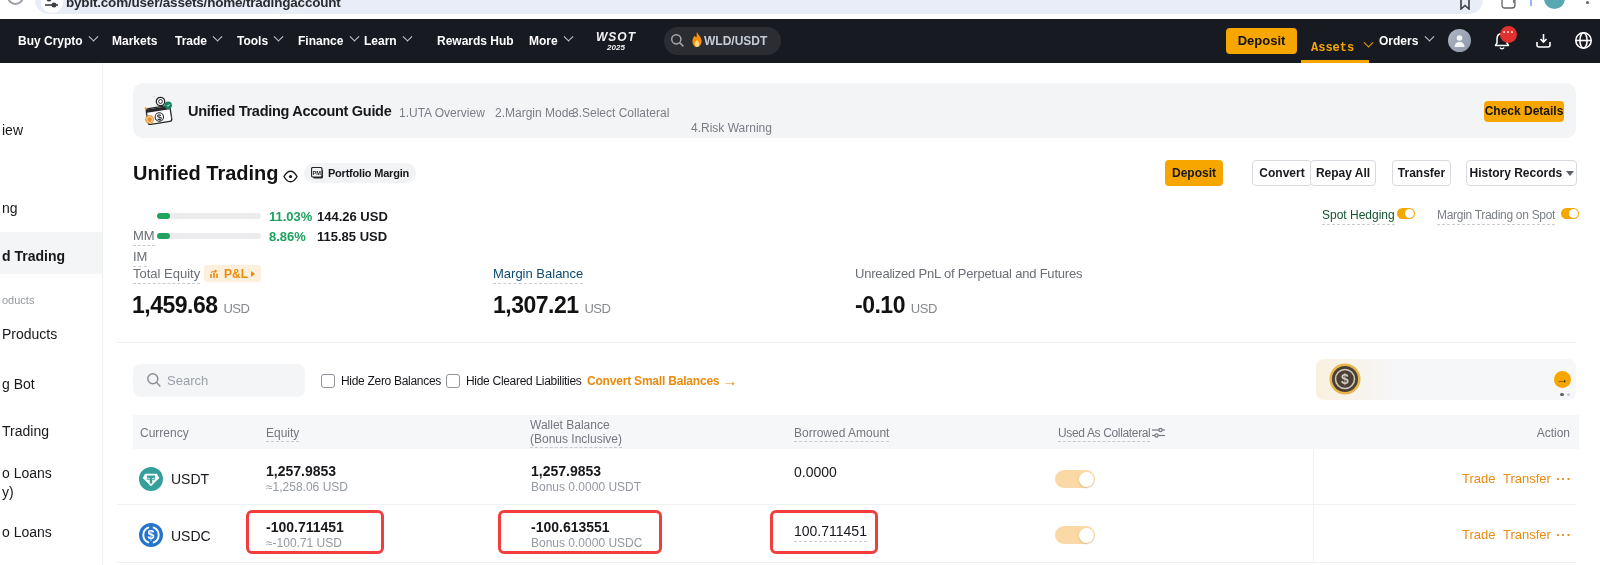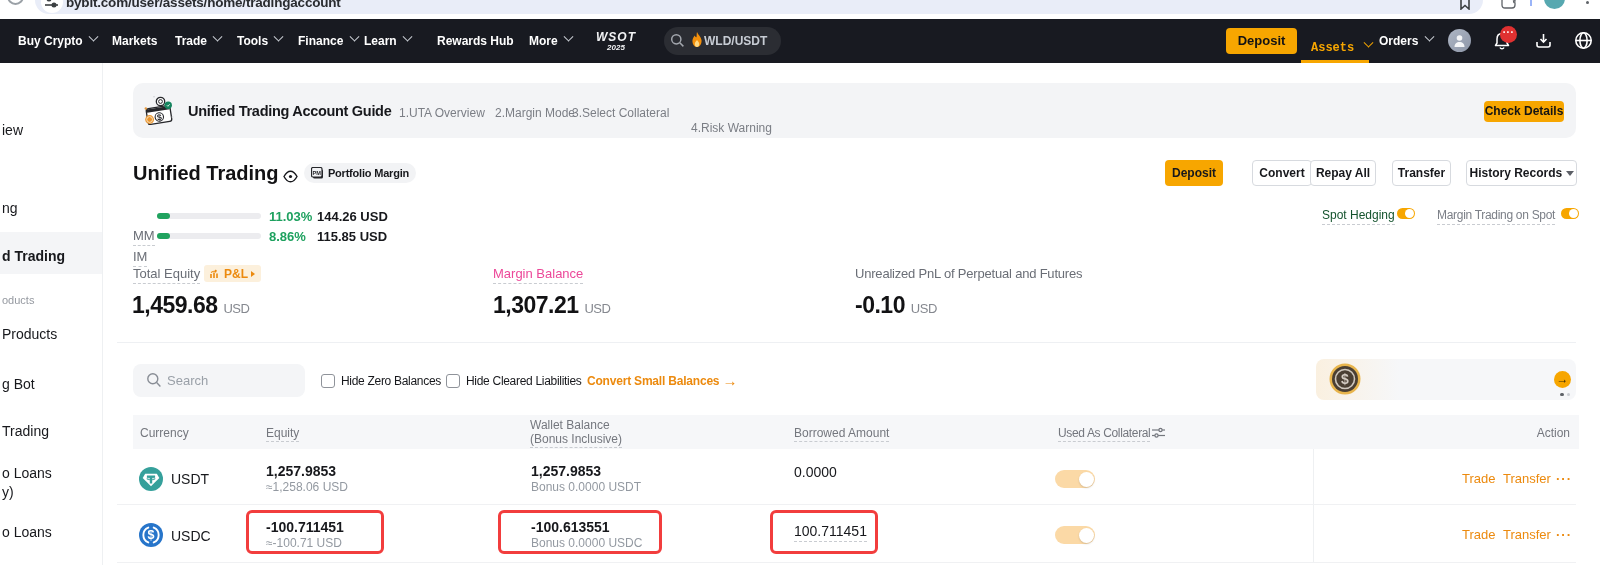--- a/index.html
+++ b/index.html
@@ -174,21 +174,21 @@
   <div class="abs dotted" style="left:133px;top:266px;font-size:13px;color:#6a6e76;">Total Equity</div>
   <div class="abs" style="left:204px;top:265px;height:17px;border-radius:3px;background:#fcf0dc;padding:0 6px;display:flex;align-items:center;gap:3px;">
     <svg width="11" height="10" viewBox="0 0 11 10">
           <path d="M1 9 L1 5 M4 9 L4 3.5 M7 9 L7 4.5" stroke="#ec8a0e" stroke-width="1.6"></path>
           <path d="M1 3.5 Q4 1.5 6.5 2.2 M6.5 2.2 L5.4 0.8 M6.5 2.2 L5 3.2" stroke="#ec8a0e" stroke-width="1.1" fill="none"></path>
         </svg>
     <span style="font-size:12px;font-weight:700;color:#ec8a0e;">P&amp;L</span>
     <span style="display:inline-block;width:0;height:0;border-top:3.5px solid transparent;border-bottom:3.5px solid transparent;border-left:4.5px solid #ec8a0e;"></span>
   </div>
   <div class="abs" style="left:132px;top:292px;font-size:23px;font-weight:700;color:#121214;letter-spacing:-0.5px;">1,459.68 <span style="font-size:13px;font-weight:400;color:#85888f;">USD</span></div>
-  <div class="abs dotted" style="left:493px;top:266px;font-size:13px;color:#ec4899;">Margin Balance</div>
+  <div class="abs dotted" style="left:493px;top:266px;font-size:13px;color:#0c4a6e;">Margin Balance</div>
   <div class="abs" style="left:493px;top:292px;font-size:23px;font-weight:700;color:#121214;letter-spacing:-0.5px;">1,307.21 <span style="font-size:13px;font-weight:400;color:#85888f;">USD</span></div>
   <div class="abs" style="left:855px;top:266px;font-size:13px;color:#6a6e76;letter-spacing:-0.2px;">Unrealized PnL of Perpetual and Futures</div>
   <div class="abs" style="left:855px;top:292px;font-size:23px;font-weight:700;color:#121214;letter-spacing:-0.5px;">-0.10 <span style="font-size:13px;font-weight:400;color:#85888f;">USD</span></div>
 
   <div class="abs" style="left:117px;top:342px;width:1459px;height:1px;background:#eef0f3;"></div>
 
   <div class="abs" style="left:133px;top:364px;width:172px;height:33px;border-radius:8px;background:#f4f5f7;"></div>
   <svg class="abs" style="left:146px;top:372px;" width="16" height="16" viewBox="0 0 16 16">
         <circle cx="6.8" cy="6.8" r="5" fill="none" stroke="#888d95" stroke-width="1.4"></circle>
         <line x1="10.6" y1="10.6" x2="14.4" y2="14.4" stroke="#888d95" stroke-width="1.4"></line>

